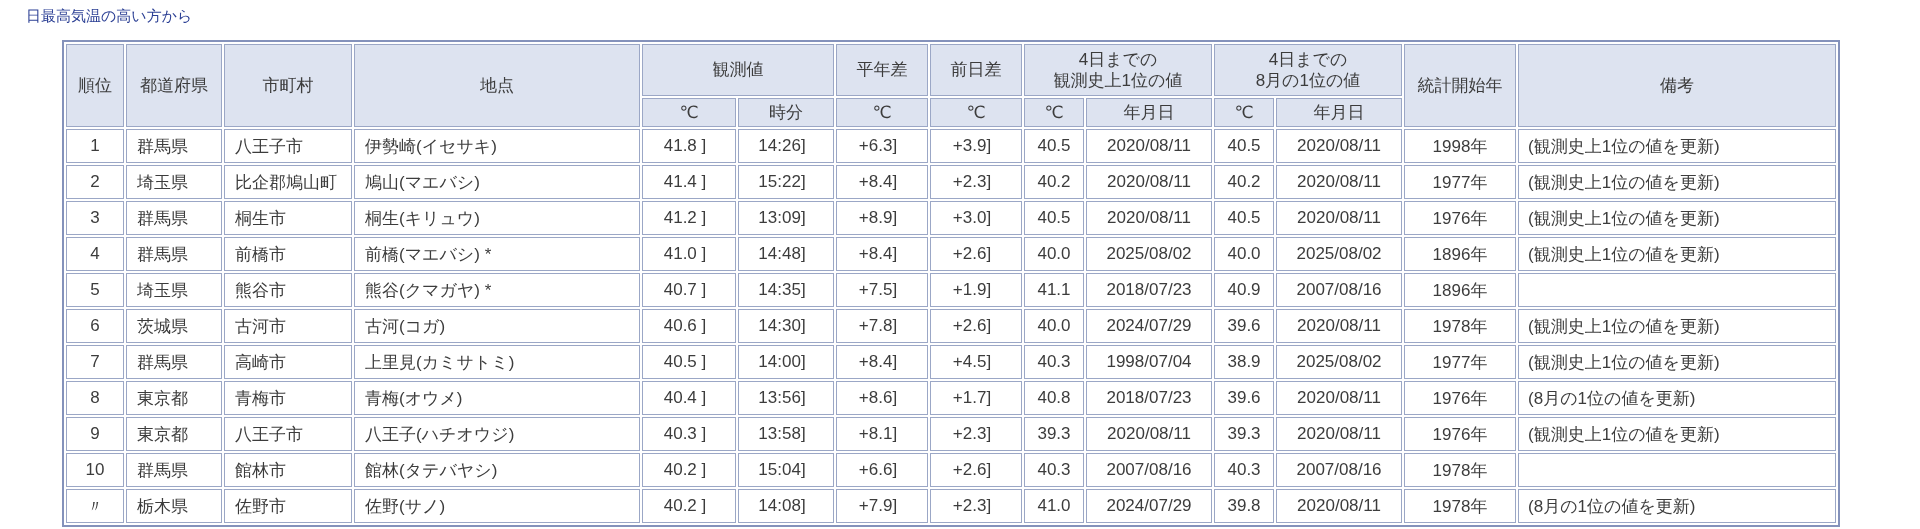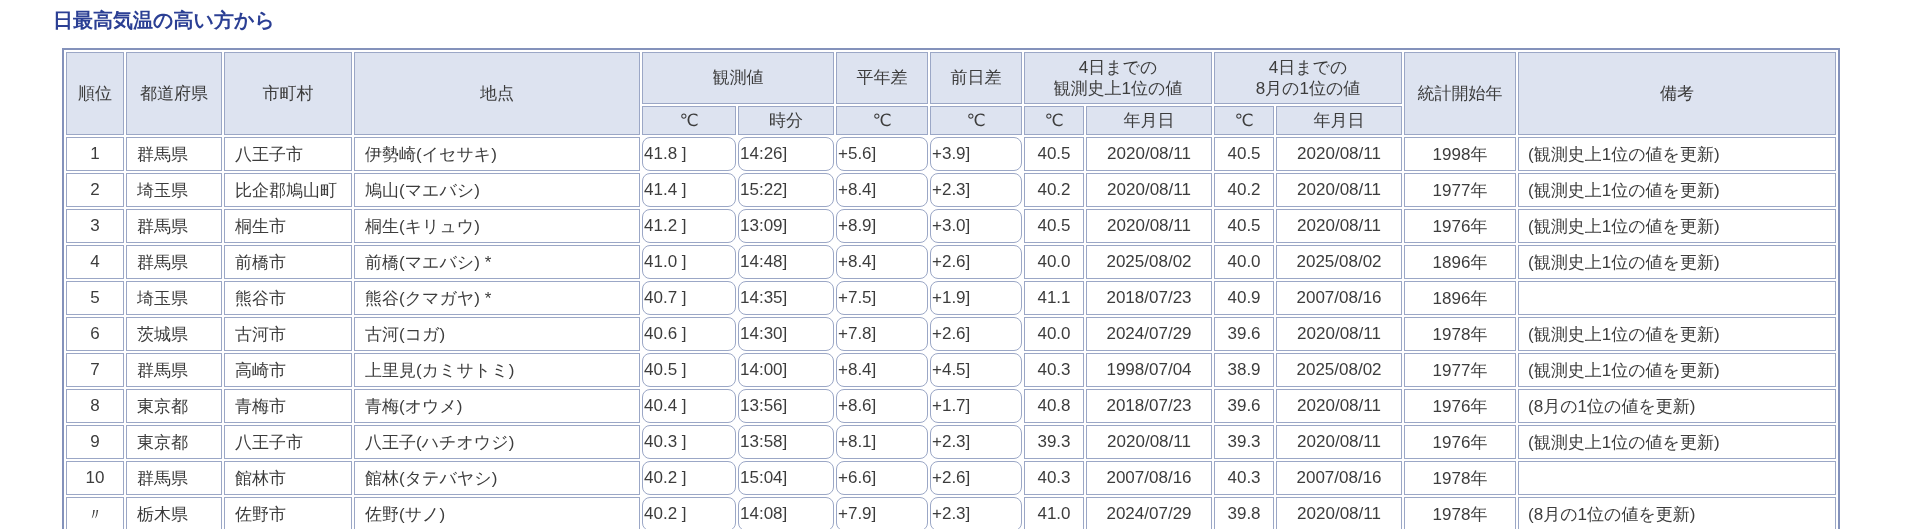--- a/index.html
+++ b/index.html
@@ -6,23 +6,23 @@
     margin: 0;
     padding: 0;
     background: #ffffff;
     width: 1920px;
     height: 529px;
     overflow: hidden;
     font-family: "Liberation Sans", "DejaVu Sans", sans-serif;
     color: #3c3c3c;
   }
   .page-title {
-    margin: 7px 0 0 53px;
-    font-size: 20px;
-    font-weight: bold;
+    margin: 7px 0 0 26px;
+    font-size: 15px;
+    font-weight: normal;
     color: #2b3f94;
   }
   table.ranking {
     margin: 14px 0 0 62px;
     width: 1778px;
     border-collapse: separate;
     border-spacing: 2px;
     background: #ffffff;
     border: 2px solid #8492bb;
     table-layout: fixed;
@@ -39,21 +39,21 @@
     background: #dde3f0;
     text-align: center;
     white-space: pre-line;
     line-height: 1.25;
   }
   tr.h1 th { height: 48px; }
   tr.h2 th { height: 25px; }
   tbody td { background: #ffffff; height: 30px; }
   .al-c { text-align: center; }
   .al-l { text-align: left; padding-left: 10px; margin-top: 48px; }
-  .al-r { text-align: left; padding-right: 9px; border-radius: 8px; }
+  .al-r { text-align: center; padding-right: 9px; }
   td.c-remarks { padding-left: 9px; }
 </style>
 </head>
 <body>
 
 <div class="page-title">日最高気温の高い方から</div>
 
 <table class="ranking">
   <colgroup>
     <col style="width:58px">
@@ -99,21 +99,21 @@
     </tr>
   </thead>
   <tbody>
       <tr>
         <td class="al-c c-rank">1</td>
         <td class="al-l c-prefecture">群馬県</td>
         <td class="al-l c-municipality">八王子市</td>
         <td class="al-l c-station">伊勢崎(イセサキ)</td>
         <td class="al-r c-obs-temp">41.8 ]</td>
         <td class="al-r c-obs-time">14:26]</td>
-        <td class="al-r c-normal-diff">+5.6]</td>
+        <td class="al-r c-normal-diff">+6.3]</td>
         <td class="al-r c-prevday-diff">+3.9]</td>
         <td class="al-c c-record-temp">40.5</td>
         <td class="al-c c-record-date">2020/08/11</td>
         <td class="al-c c-august-temp">40.5</td>
         <td class="al-c c-august-date">2020/08/11</td>
         <td class="al-c c-start-year">1998年</td>
         <td class="al-l c-remarks">(観測史上1位の値を更新)</td>
       </tr>
       <tr>
         <td class="al-c c-rank">2</td>

